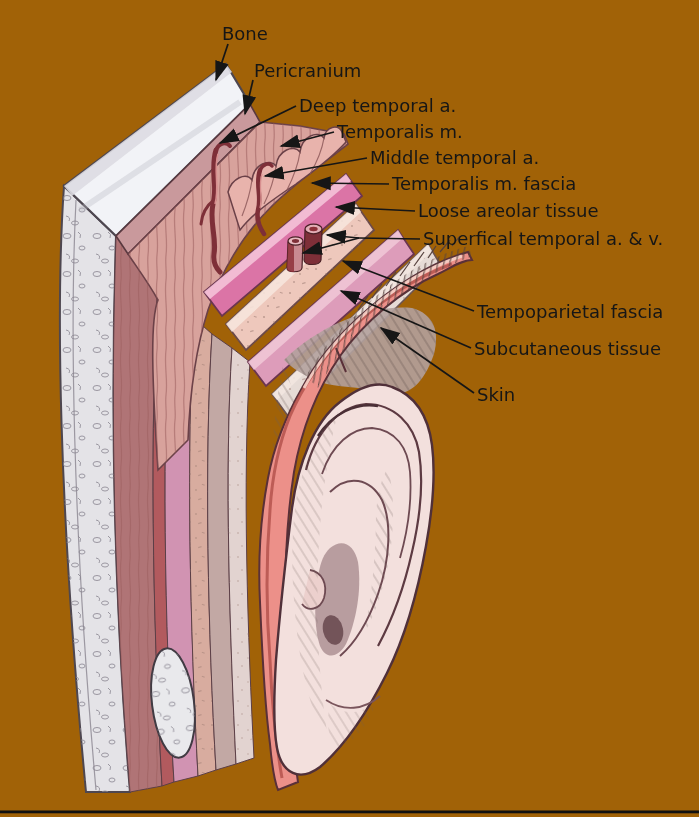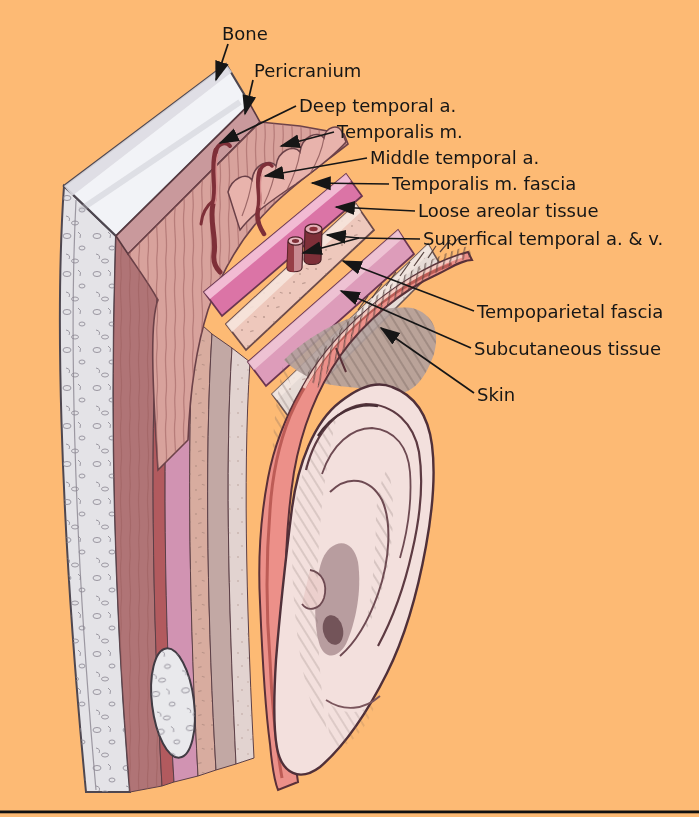--- a/index.html
+++ b/index.html
@@ -1,16 +1,16 @@
 <!DOCTYPE html>
 <html><head>
 <meta charset="utf-8">
 <style>
   html,body{margin:0;padding:0;background:#ffffff;}
-  .canvas{width:699px;height:817px;position:relative;background:#fdba74;overflow:hidden;}
+  .canvas{width:699px;height:817px;position:relative;background:#a16207;overflow:hidden;}
   svg{display:block;}
   text.lbl{font-family:"DejaVu Sans","Liberation Sans",sans-serif;font-size:18px;}
 </style>
 </head>
 <body>
 
 <div class="canvas">
 <svg width="699" height="817" viewBox="0 0 699 817">
   <defs>
     <marker id="arrow" viewBox="0 0 10 8" refX="9.2" refY="4" markerWidth="12" markerHeight="9.6" orient="auto">

